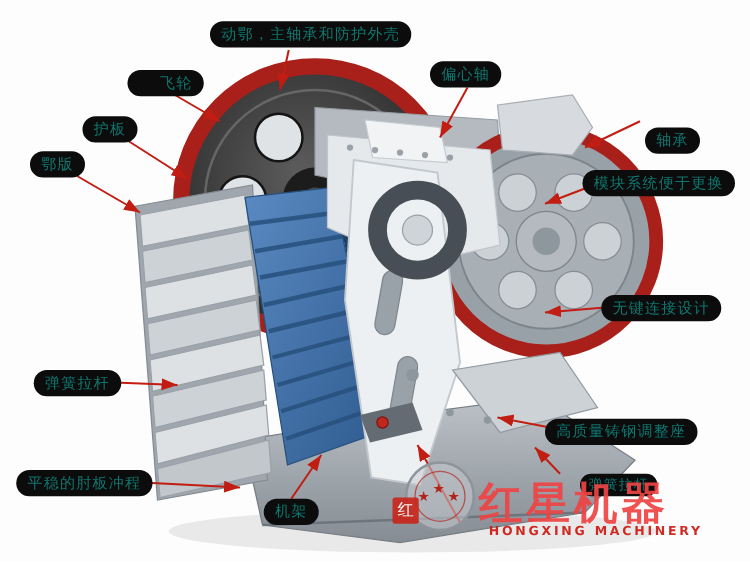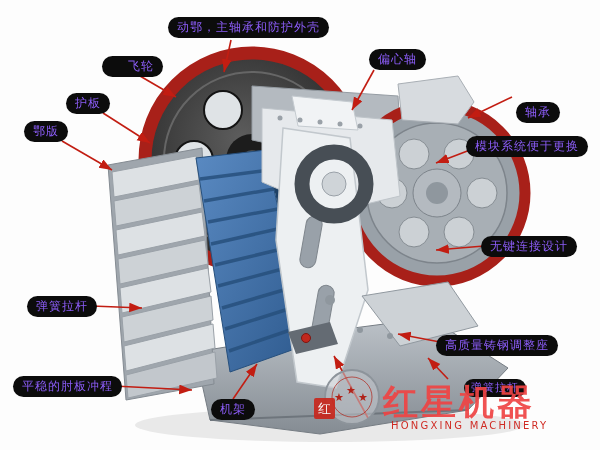--- a/index.html
+++ b/index.html
@@ -1,24 +1,24 @@
 <!DOCTYPE html>
 <html><head>
 <meta charset="utf-8">
 <style>
   html,body{margin:0;padding:0;background:#ffffff;}
   .stage{position:relative;width:600px;height:450px;overflow:hidden;background:#fdfdfd;
          font-family:"DejaVu Sans","Liberation Sans",sans-serif;}
   .stage svg{position:absolute;left:0;top:0;}
-  .label{position:absolute;background:#0c0c0c;color:#8b5cf6;font-size:12px;padding:4px 9px;
+  .label{position:absolute;background:#0c0c0c;color:#0f766e;font-size:12px;padding:4px 9px;
          border-radius:11px;white-space:nowrap;letter-spacing:1px;z-index:3;line-height:1.1;text-align:right;}
   .label.small{font-size:11px;padding:3px 7px;z-index:1;margin-left:40px;}
   .brand{position:absolute;left:383px;top:379px;font-size:35px;font-weight:bold;color:#ef4444;
          letter-spacing:3px;opacity:.92;z-index:4;font-family:"DejaVu Serif","Liberation Serif",serif;}
-  .brand-en{position:absolute;left:391px;top:420px;font-size:10px;font-weight:normal;color:#cd1a12;
+  .brand-en{position:absolute;left:391px;top:420px;font-size:10px;font-weight:bold;color:#cd1a12;
          letter-spacing:2.2px;opacity:.92;z-index:4;}
   .seal{position:absolute;left:314px;top:398px;width:21px;height:21px;background:#c8281e;color:#fff;
         font-size:13px;line-height:21px;text-align:center;z-index:4;border-radius:2px;opacity:.93;}
 </style>
 </head>
 <body>
 
 <div class="stage">
 
   <svg width="600" height="450" viewBox="0 0 600 450">
@@ -156,21 +156,21 @@
       <circle cx="352" cy="397" r="27" fill="#c6cbd0" fill-opacity="0.55" stroke="#8d949b" stroke-width="2"></circle>
       <circle cx="352" cy="397" r="20" fill="none" stroke="#b0231a" stroke-width="1" opacity="0.7"></circle>
       <text x="334" y="401" font-size="11" fill="#b0231a">★</text>
       <text x="346" y="394" font-size="11" fill="#b0231a">★</text>
       <text x="358" y="401" font-size="11" fill="#b0231a">★</text>
     </g>
   </svg>
 
   <div class="label" style="left:168px;top:17px;">动鄂，主轴承和防护外壳</div>
   <div class="label" style="left:102px;top:56px;padding-left:26px;">飞轮</div>
-  <div class="label" style="left:344px;top:49px;margin-left:25px;">偏心轴</div>
+  <div class="label" style="left:344px;top:49px;">偏心轴</div>
   <div class="label" style="left:516px;top:77px;margin-top:25px;">轴承</div>
   <div class="label" style="left:66px;top:93px;">护板</div>
   <div class="label" style="left:24px;top:121px;">鄂版</div>
   <div class="label" style="left:481px;top:236px;">无键连接设计</div>
   <div class="label" style="left:466px;top:136px;">模块系统便于更换</div>
   <div class="label" style="left:27px;top:296px;">弹簧拉杆</div>
   <div class="label" style="left:13px;top:376px;">平稳的肘板冲程</div>
   <div class="label" style="left:436px;top:335px;">高质量铸钢调整座</div>
   <div class="label" style="left:211px;top:399px;">机架</div>
   <div class="label small" style="left:424px;top:379px;">弹簧拉杆</div>

